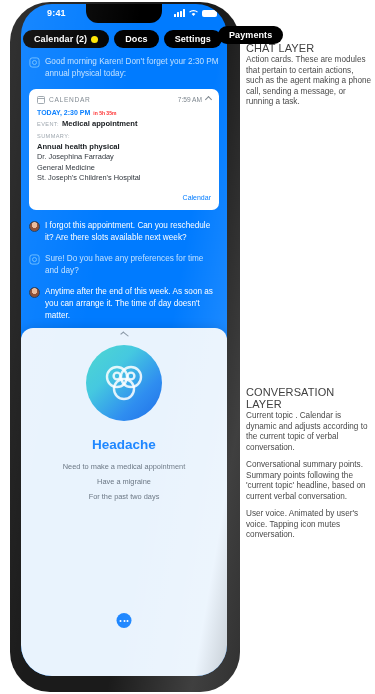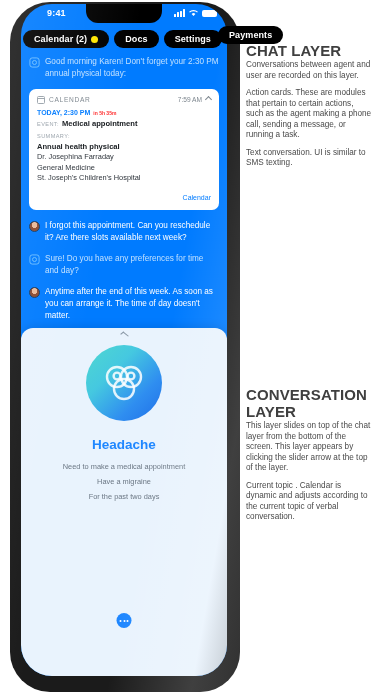--- a/index.html
+++ b/index.html
@@ -133,21 +133,21 @@
   .sum { text-align: center; font-size: 7.4px; color: #6b7784; margin-bottom: 6px; }
   .voice-dot {
     position: absolute; left: 50%; transform: translateX(-50%); bottom: 48px;
     width: 15px; height: 15px; border-radius: 50%; background: #1f87ff;
     display: flex; align-items: center; justify-content: center; gap: 1.5px;
   }
   .voice-dot i { width: 2px; height: 2px; border-radius: 50%; background: #fff; display: block; }
 
   
   .anno { position: absolute; left: 246px; width: 126px; }
-  .anno h3 { font-size: 15px; font-weight: bold; color: #3f3f3f; letter-spacing: .1px; margin-bottom: 1px; }
+  .anno h3 { font-size: 11px; font-weight: normal; color: #3f3f3f; letter-spacing: .1px; margin-bottom: 1px; }
   .anno p { font-size: 8.2px; line-height: 1.28; color: #4a4a4a; margin-bottom: 7px; }
 
   .leaders { position: absolute; inset: 0; pointer-events: none; }
 </style>
 </head>
 <body>
 
 <div id="root">
 
   <svg class="leaders" width="375" height="694">
@@ -317,24 +317,23 @@
 
     </div>
   </div>
 
   <div class="chip" style="position:absolute; left:218px; top:26px;">
     <span>Payments</span>
   </div>
 
   <div class="anno" style="top:42px;">
     <h3>CHAT LAYER</h3>
-    <p>Conversations between agent and user are recorded on this layer.</p>
     <p>Action cards. These are modules that pertain to certain actions, such as the agent making a phone call, sending a message, or running a task.</p>
-    <p>Text conversation. UI is similar to SMS texting.</p>
   </div>
 
   <div class="anno" style="top:386px;">
     <h3>CONVERSATION LAYER</h3>
-    <p>This layer slides on top of the chat layer from the bottom of the screen. This layer appears by clicking the slider arrow at the top of the layer.</p>
     <p>Current topic . Calendar is dynamic and adjusts according to the current topic of verbal conversation.</p>
+    <p>Conversational summary points. Summary points following the 'current topic' headline, based on current verbal conversation.</p>
+    <p>User voice. Animated by user's voice. Tapping icon mutes conversation.</p>
   </div>
 
 </div>
 
 </body></html>

